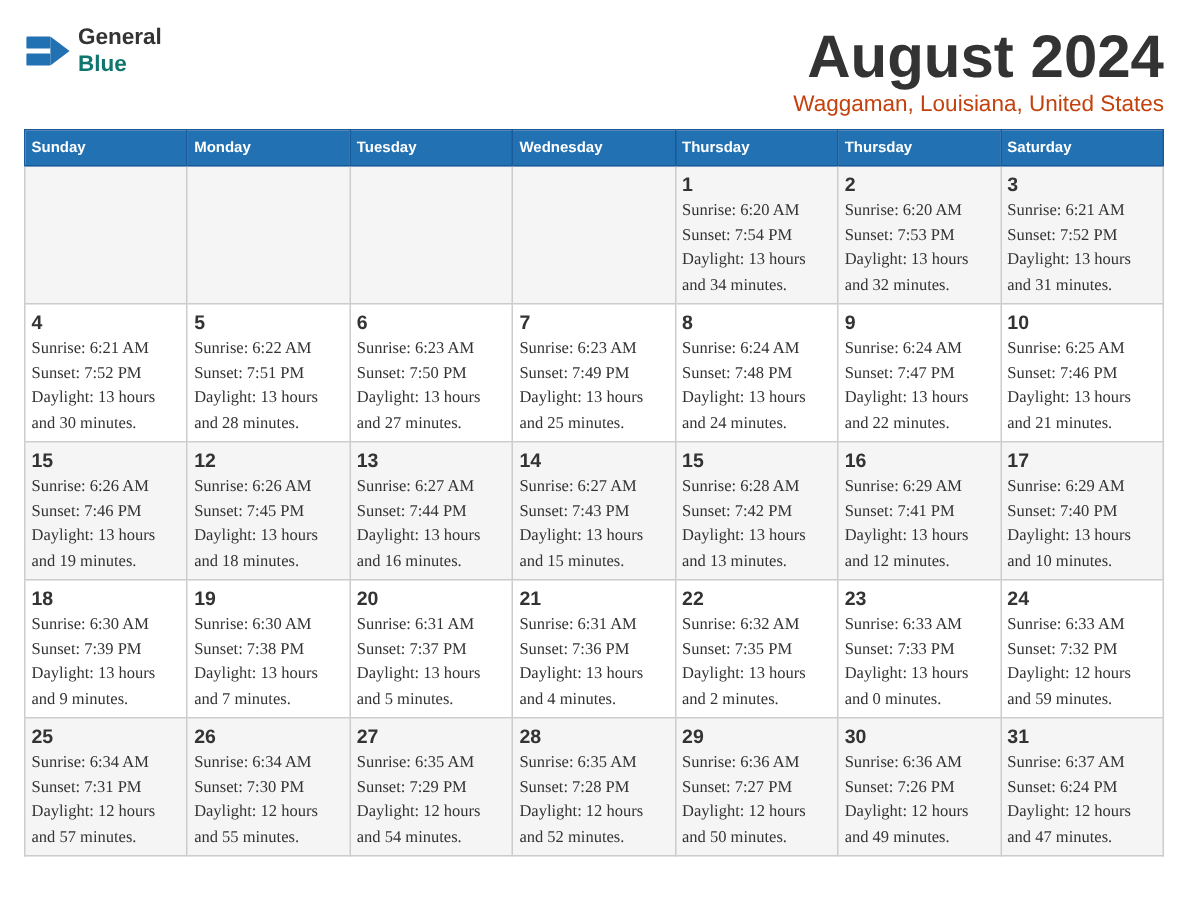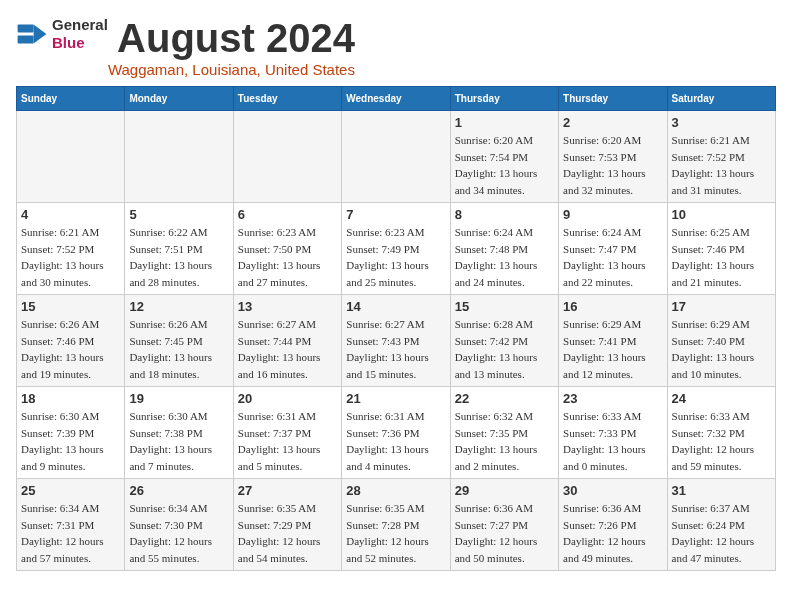--- a/index.html
+++ b/index.html
@@ -5,35 +5,36 @@
     * { box-sizing: border-box; margin: 0; padding: 0; }
     body {
       font-family: Arial, sans-serif;
       background: #fff;
       width: 792px;
       min-height: 612px;
       padding: 16px;
     }
     .header-area {
       display: flex;
+      justify-content: space-between;
       align-items: flex-start;
       margin-bottom: 8px;
     }
     .logo {
       display: flex;
       align-items: center;
       gap: 4px;
     }
     .logo-text {
       font-size: 15px;
       font-weight: bold;
       color: #333;
       line-height: 1.2;
     }
-    .logo-text .blue { color: #be185d; }
+    .logo-text .blue { color: #0f766e; }
     .logo-icon {
       width: 32px;
       height: 32px;
     }
     .title-area {
       text-align: right;
     }
     .main-title {
       font-size: 40px;
       font-weight: bold;

